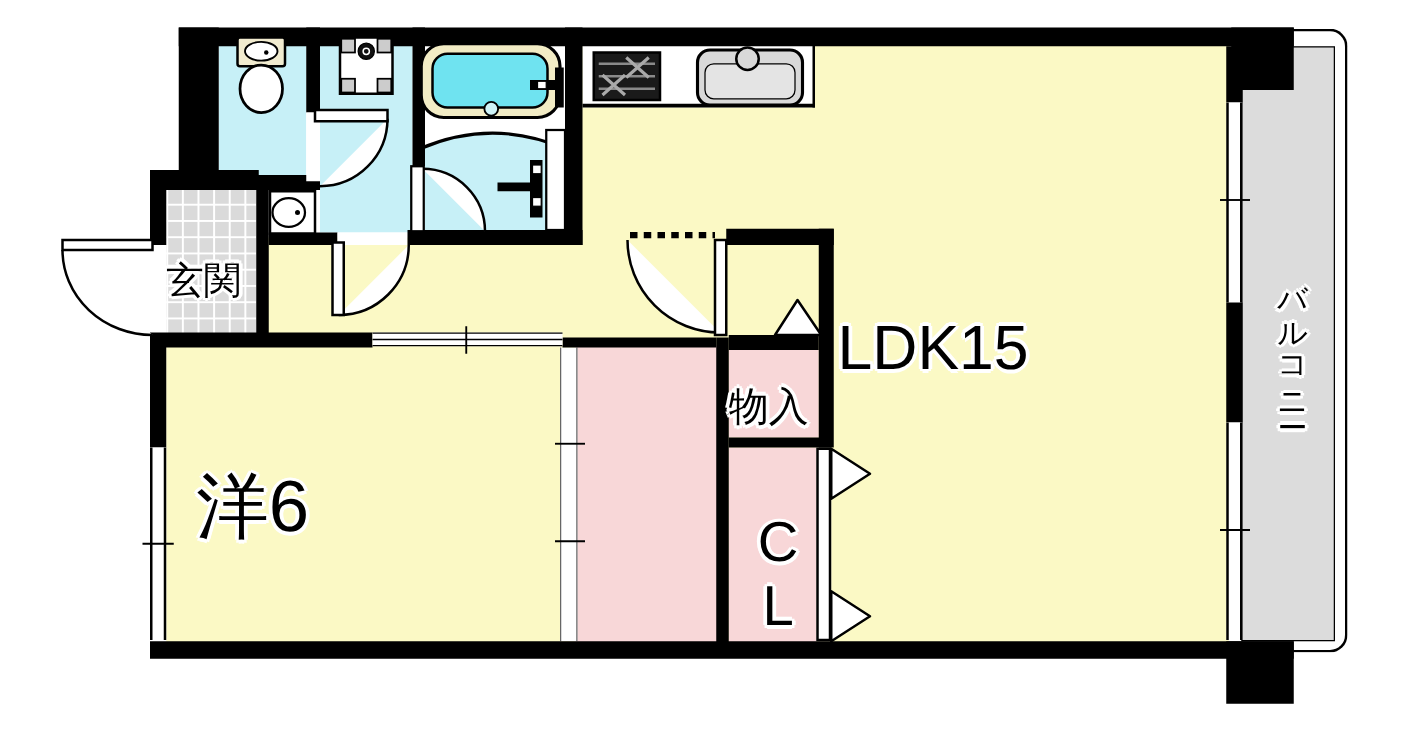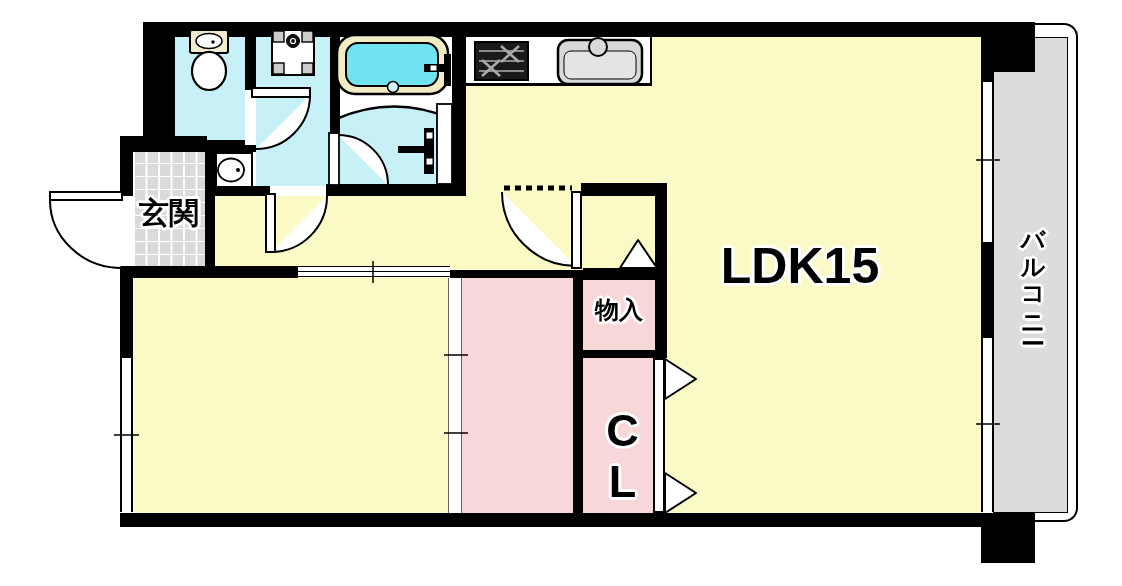--- a/index.html
+++ b/index.html
@@ -2,22 +2,22 @@
 <html><head>
 <meta charset="utf-8">
 <style>
   html,body{margin:0;padding:0;background:#fff;}
   #plan{position:relative;width:1122px;height:586px;background:#fff;overflow:hidden;
         font-family:"Liberation Sans",sans-serif;}
   .abs{position:absolute;box-sizing:border-box;}
   .wall{position:absolute;background:#000;box-sizing:border-box;}
   .opening{position:absolute;background:#fff;box-sizing:border-box;}
   .win{position:absolute;background:#fff;border-left:2px solid #000;border-right:2px solid #000;box-sizing:border-box;}
-  .lbl{position:absolute;font-weight:bold;color:#000;text-align:center;line-height:1.05;
-       text-shadow:-3px 0 #fff,3px 0 #fff,0 -3px #fff,0 3px #fff,-2px -2px #fff,2px -2px #fff,-2px 2px #fff,2px 2px #fff;}
+  .lbl{position:absolute;font-weight:normal;color:#000;text-align:left;line-height:1.05;
+       text-shadow:-3px 0 #fff,3px 0 #fff,0 -3px #fff,0 3px #fff,-2px -2px #fff,2px -2px #fff,-2px 2px #fff,2px 2px #fff;margin-top:12px;}
   .lbl-v{writing-mode:vertical-rl;text-orientation:upright;}
   #ovl{position:absolute;left:0;top:0;pointer-events:none;}
 </style>
 </head>
 <body>
 
 <div id="plan">
 
   <div class="abs" style="left:1032px;top:23px;width:46px;height:499px;border:2px solid #000;border-left:none;border-radius:0 14px 14px 0;"></div>
 
@@ -165,18 +165,19 @@
     <line x1="114" y1="435" x2="139" y2="435" stroke="#000" stroke-width="1.5"></line>
     <line x1="444" y1="355" x2="468" y2="355" stroke="#000" stroke-width="1.5"></line>
     <line x1="444" y1="433" x2="468" y2="433" stroke="#000" stroke-width="1.5"></line>
 
     <polygon points="620,268 657,268 638,240" fill="#fff" stroke="#000" stroke-width="2" stroke-linejoin="round"></polygon>
     <polygon points="665,359 696,379 665,399" fill="#fff" stroke="#000" stroke-width="2" stroke-linejoin="round"></polygon>
     <polygon points="665,473 696,493 665,513" fill="#fff" stroke="#000" stroke-width="2" stroke-linejoin="round"></polygon>
   </svg>
 
   <div class="lbl" style="left:670px;top:240px;width:260px;font-size:50px;">LDK15</div>
+  <div class="lbl" style="left:157px;top:364px;width:240px;font-size:58px;">洋6</div>
   <div class="lbl lbl-v" style="left:596px;top:396px;width:50px;height:120px;font-size:45px;">CL</div>
-  <div class="lbl" style="left:583px;top:297px;width:72px;font-size:24px;">物入</div>
+  <div class="lbl" style="left:583px;top:297px;width:72px;font-size:32px;">物入</div>
   <div class="lbl" style="left:133px;top:197px;width:72px;font-size:30px;">玄関</div>
   <div class="lbl lbl-v" style="left:1008px;top:200px;width:38px;height:145px;font-size:24px;letter-spacing:2px;">バルコニー</div>
 
 </div>
 
 </body></html>

